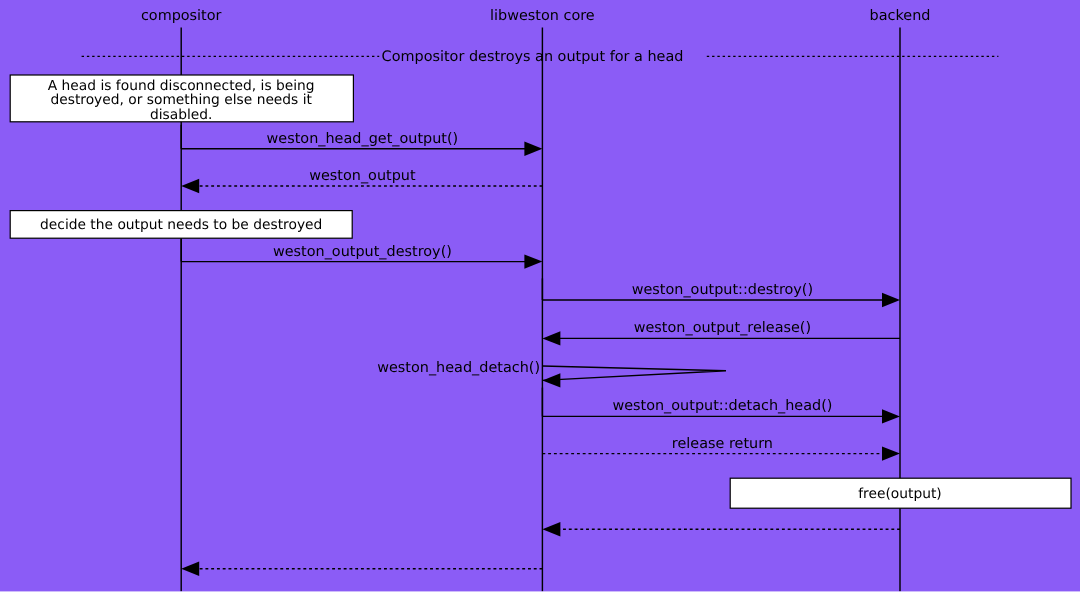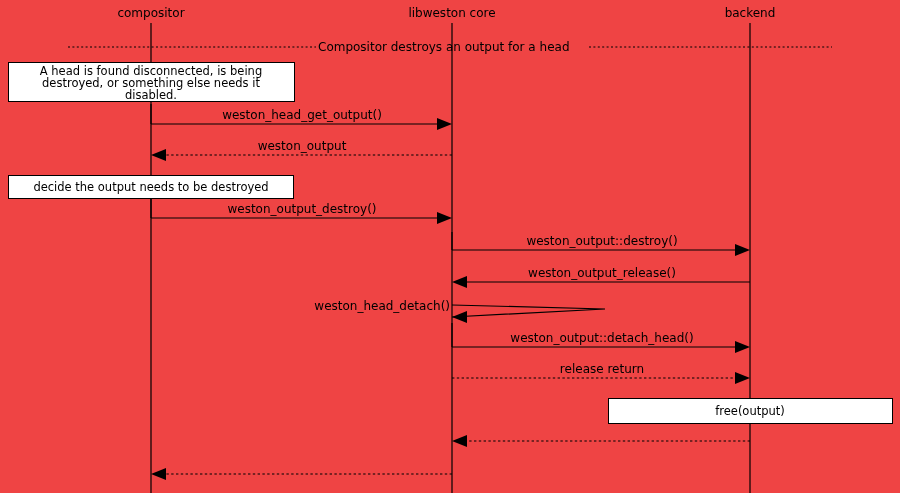--- a/index.html
+++ b/index.html
@@ -4,21 +4,21 @@
 <style>
   html, body {
     margin: 0;
     padding: 0;
     background: #ffffff;
   }
   #diagram-root {
     position: relative;
     width: 900px;
     height: 493px;
-    background: #ef4444;
+    background: #8b5cf6;
     font-family: "DejaVu Sans", sans-serif;
     overflow: hidden;
   }
   svg.canvas {
     position: absolute;
     left: 0;
     top: 0;
     width: 900px;
     height: 493px;
   }

